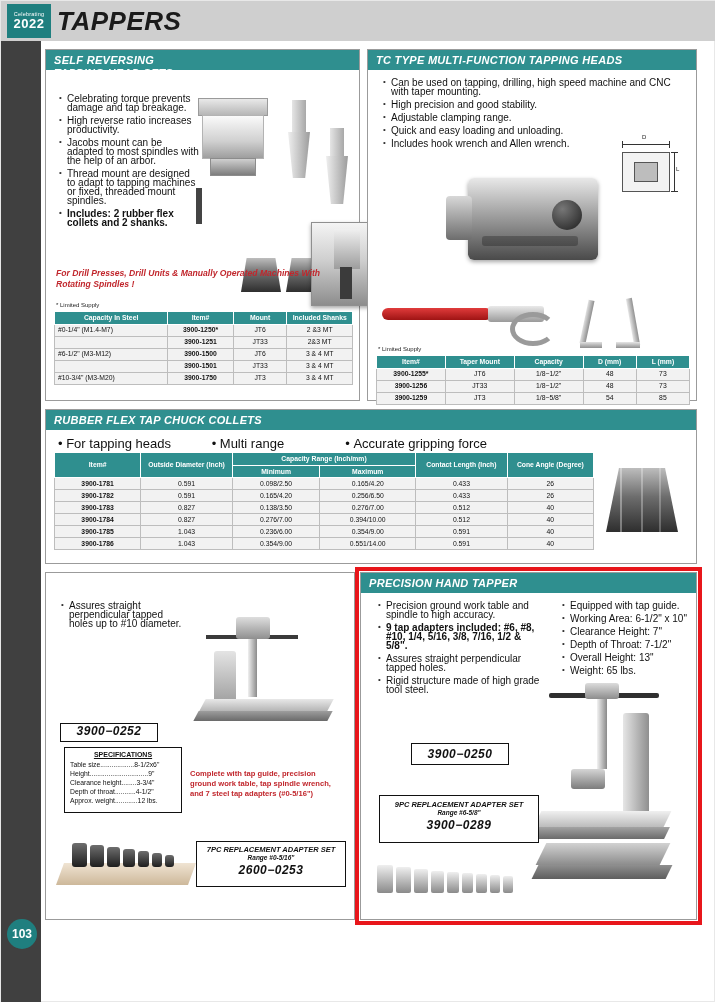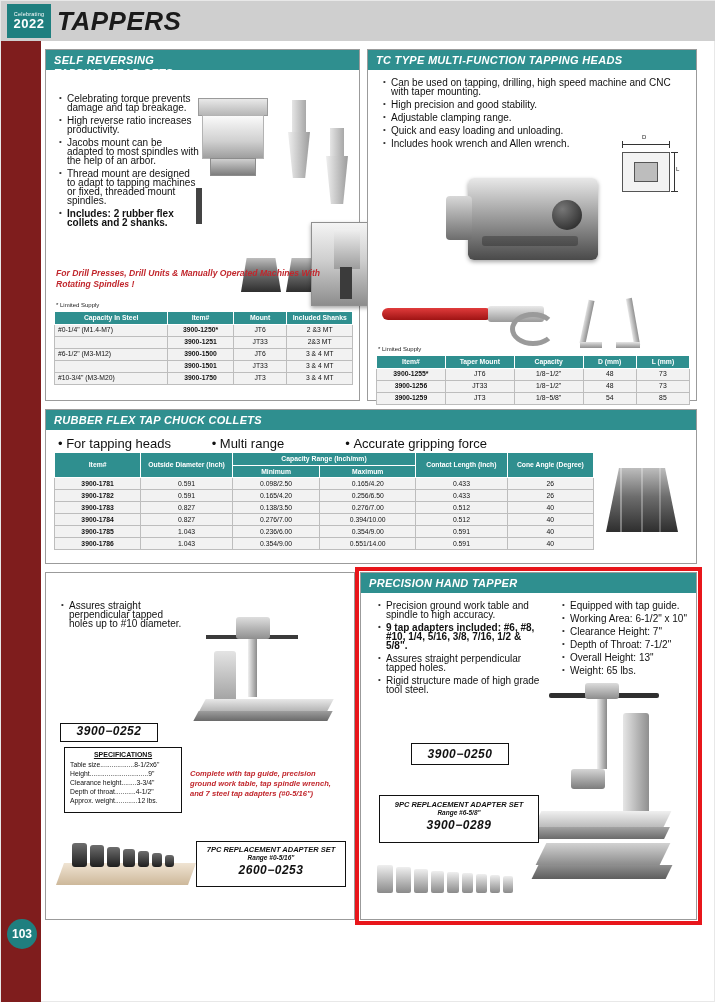--- a/index.html
+++ b/index.html
@@ -34,21 +34,21 @@
   .header-badge .year{font-size:13px;font-weight:bold;letter-spacing:.5px;}
   .header-title{
     position:absolute;left:56px;top:5px;
     font-size:26px;font-weight:bold;font-style:italic;color:#1b1b1b;
     letter-spacing:.5px;
   }
 
   
   .spine{
     position:absolute;left:0;top:40px;width:40px;height:962px;
-    background:#7f1d1d;
+    background:#404040;
   }
   .spine-text{
     position:absolute;left:-150px;top:300px;width:420px;
     transform:rotate(-90deg);
     transform-origin:center center;
     text-align:center;
     font-size:20px;font-weight:bold;color:#6fcfcf;
     letter-spacing:1px;
     white-space:nowrap;
   }
@@ -457,21 +457,21 @@
 
     <div class="specbox" style="position:absolute;left:18px;top:174px;width:118px;height:66px;">
       <div class="sp-title">SPECIFICATIONS</div>
       <div class="sp-row">Table size..................8-1/2x6"</div>
       <div class="sp-row">Height...............................9"</div>
       <div class="sp-row">Clearance height........3-3/4"</div>
       <div class="sp-row">Depth of throat...........4-1/2"</div>
       <div class="sp-row">Approx. weight............12 lbs.</div>
     </div>
 
-    <div style="position:absolute;left:144px;top:196px;width:150px;font-size:7.6px;line-height:10px;font-weight:bold;font-style:italic;color:#c1272d;">Complete with tap guide, precision ground work table, tap spindle wrench, and 7 steel tap adapters (#0-5/16")</div>
+    <div style="position:absolute;left:144px;top:196px;width:150px;font-size:7.6px;line-height:10px;font-weight:bold;color:#c1272d;">Complete with tap guide, precision ground work table, tap spindle wrench, and 7 steel tap adapters (#0-5/16")</div>
 
     <div class="art" style="left:14px;top:262px;width:132px;height:58px;">
       <div style="position:absolute;left:0;top:28px;width:132px;height:22px;background:linear-gradient(180deg,#f0e4d3,#cdb89a);transform:skewX(-20deg);"></div>
       <div style="position:absolute;left:12px;top:8px;width:15px;height:24px;border-radius:3px;background:linear-gradient(180deg,#6e6e6e,#1e1e1e);"></div>
       <div style="position:absolute;left:30px;top:10px;width:14px;height:22px;border-radius:3px;background:linear-gradient(180deg,#6e6e6e,#1e1e1e);"></div>
       <div style="position:absolute;left:47px;top:12px;width:13px;height:20px;border-radius:3px;background:linear-gradient(180deg,#6e6e6e,#1e1e1e);"></div>
       <div style="position:absolute;left:63px;top:14px;width:12px;height:18px;border-radius:3px;background:linear-gradient(180deg,#6e6e6e,#1e1e1e);"></div>
       <div style="position:absolute;left:78px;top:16px;width:11px;height:16px;border-radius:3px;background:linear-gradient(180deg,#6e6e6e,#1e1e1e);"></div>
       <div style="position:absolute;left:92px;top:18px;width:10px;height:14px;border-radius:3px;background:linear-gradient(180deg,#6e6e6e,#1e1e1e);"></div>
       <div style="position:absolute;left:105px;top:20px;width:9px;height:12px;border-radius:3px;background:linear-gradient(180deg,#6e6e6e,#1e1e1e);"></div>

